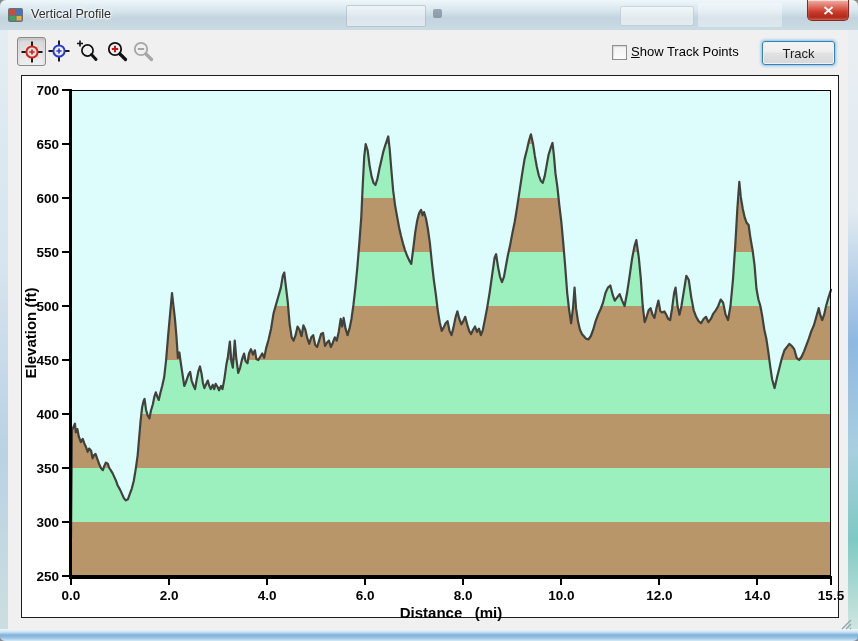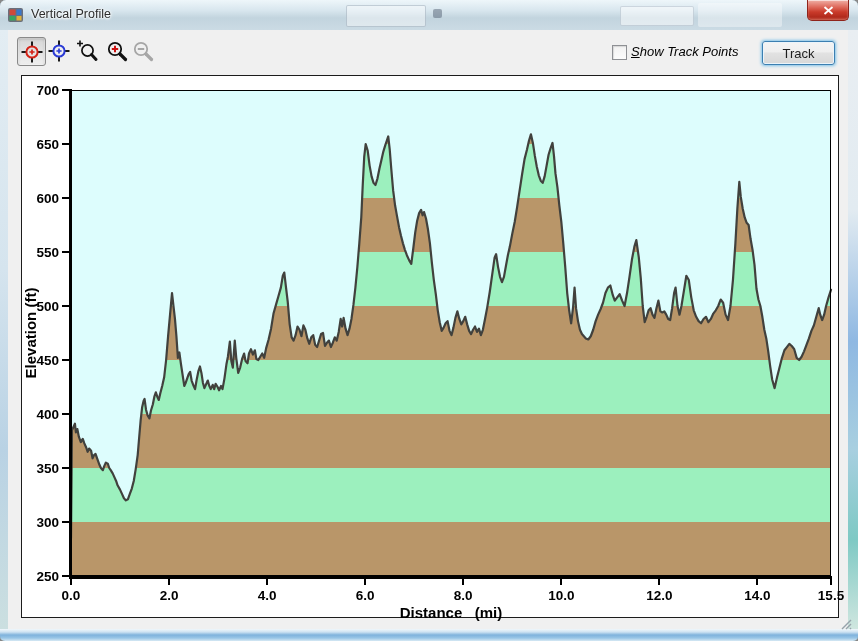--- a/index.html
+++ b/index.html
@@ -28,21 +28,21 @@
   .frame-right{position:absolute;left:848px;top:30px;width:10px;height:599px;
     background:linear-gradient(180deg,#e9eef2 0%,#e2ebf1 30%,#8fb8e2 52%,#a8cfe0 70%,#7ec9c4 85%,#cfe6df 100%);}
   .frame-bottom{position:absolute;left:0;top:629px;width:858px;height:12px;
     background:linear-gradient(180deg,#f0f7fb 0%,#cfe3f2 25%,#7fb2dc 50%,#98c5e6 75%,#d7e9f4 100%);}
   
   .tool-btn{position:absolute;top:37px;width:27px;height:27px;display:flex;align-items:center;justify-content:center;border-radius:3px;}
   .tool-btn.selected{border:1px solid #898989;background:linear-gradient(180deg,#d6d6d6,#efefef);
     box-shadow:inset 0 1px 3px rgba(0,0,0,.22), inset 0 0 0 1px rgba(255,255,255,.5);}
   .checkbox{position:absolute;left:612px;top:45px;width:13px;height:13px;border:1px solid #8e9094;
     background:linear-gradient(180deg,#f2f2f2,#fcfcfc);box-shadow:inset 1px 1px 1px rgba(0,0,0,.12);}
-  .checkbox-label{position:absolute;left:631px;top:44px;font-size:13px;color:#000;font-style:italic;}
+  .checkbox-label{position:absolute;left:631px;top:44px;font-size:13px;color:#000;}
   .checkbox-label .accel{text-decoration:underline;}
   .btn-close{position:absolute;left:762px;top:41px;width:71px;height:22px;border:1px solid #3c7fb1;border-radius:3px;
     background:linear-gradient(180deg,#f4f4f4 0%,#efefef 45%,#e2e2e2 50%,#d8d8d8 100%);
     box-shadow:0 0 3px 1px #7fc2e8, inset 0 0 0 1px #ebf4fa;
     font-size:13px;color:#1e1e1e;display:flex;align-items:center;justify-content:center;}
   
   .panel{position:absolute;left:21px;top:75px;width:818px;height:543px;background:#ffffff;border:1px solid #1c1c1c;box-sizing:border-box;}
   .panel svg{overflow:visible;display:block;}
   .grip{position:absolute;left:840px;top:616px;width:12px;height:12px;}
 </style>

